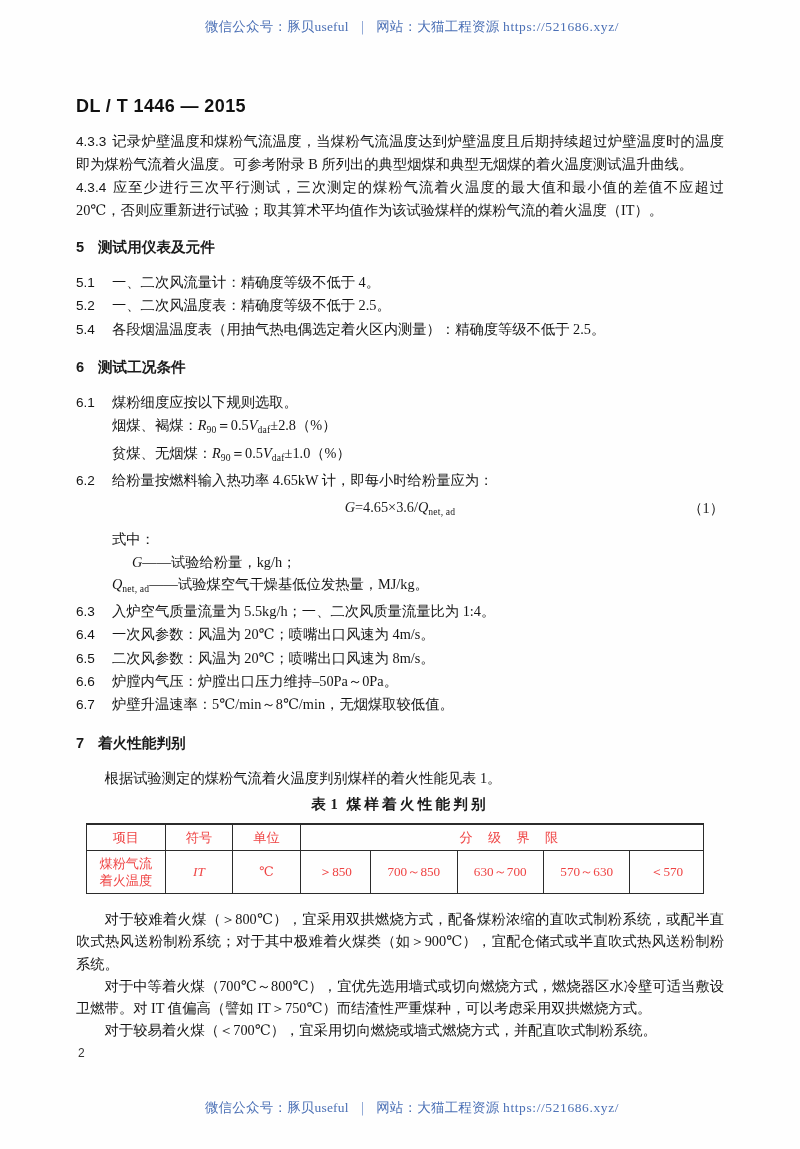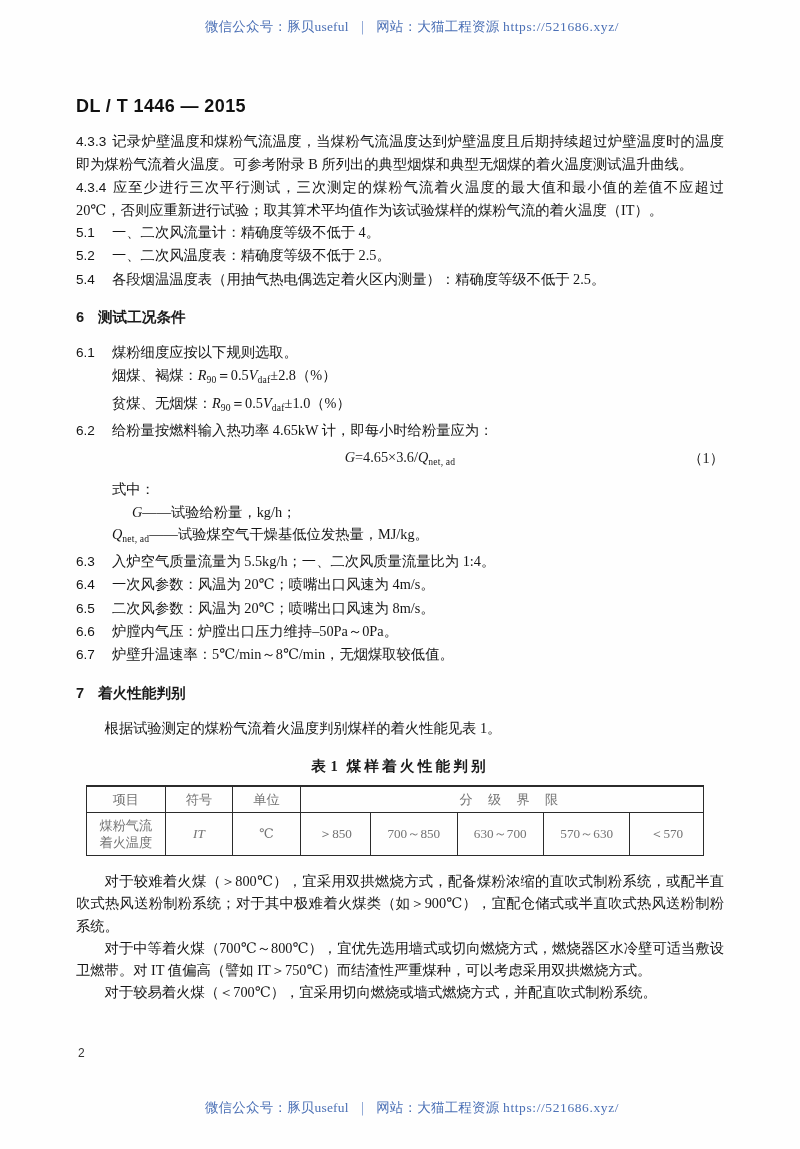--- a/index.html
+++ b/index.html
@@ -127,38 +127,38 @@
     right: 0;
     top: 0;
     font-size: 14.3px;
   }
 
   
   .table-caption {
     text-align: center;
     font-weight: bold;
     font-size: 14.6px;
-    margin: 18px 0 9px 0;
+    margin: 6px 0 9px 0;
     letter-spacing: 0.5px;
   }
   .table-caption .spaced { letter-spacing: 3.2px; }
 
   table.tbl {
     border-collapse: collapse;
     width: 618px;
     margin: 0 0 0 8px;
     font-size: 13.2px;
   }
   table.tbl td {
     border: 1px solid #2b2b2b;
     text-align: center;
     vertical-align: middle;
     padding: 4px 2px;
     line-height: 17px;
-    color: #737373;
+    color: #ef4444;
   }
   table.tbl tr.row-top td { border-top-width: 2px; }
   table.tbl tr.row-bottom td { border-bottom-width: 2px; }
   .tbl .wide-sp { letter-spacing: 6px; padding-left: 22px; }
 
   .tbl-outer {
     position: relative;
     width: 634px;
     margin-left: 2px;
   }
@@ -184,20 +184,21 @@
   </div>
 
   <div class="content">
 
     <div class="std-no">DL / T 1446 — 2015</div>
 
     <p class="clause"><span class="num">4.3.3</span><span>记录炉壁温度和煤粉气流温度，当煤粉气流温度达到炉壁温度且后期持续超过炉壁温度时的温度即为煤粉气流着火温度。可参考附录 B 所列出的典型烟煤和典型无烟煤的着火温度测试温升曲线。</span></p>
 
     <p class="clause"><span class="num">4.3.4</span><span>应至少进行三次平行测试，三次测定的煤粉气流着火温度的最大值和最小值的差值不应超过20℃，否则应重新进行试验；取其算术平均值作为该试验煤样的煤粉气流的着火温度（IT）。</span></p>
 
+    <div class="sec-head"><span class="num">5</span><span>测试用仪表及元件</span></div>
 
     <p class="clause"><span class="num">5.1</span><span>一、二次风流量计：精确度等级不低于 4。</span></p>
     <p class="clause"><span class="num">5.2</span><span>一、二次风温度表：精确度等级不低于 2.5。</span></p>
     <p class="clause"><span class="num">5.4</span><span>各段烟温温度表（用抽气热电偶选定着火区内测量）：精确度等级不低于 2.5。</span></p>
 
     <div class="sec-head"><span class="num">6</span><span>测试工况条件</span></div>
 
     <p class="clause"><span class="num">6.1</span><span>煤粉细度应按以下规则选取。</span></p>
 
     <div class="line indent1"><span>烟煤、褐煤：</span><span class="ital">R</span><span class="sub ital">90</span><span>＝0.5</span><span class="ital">V</span><span class="sub">daf</span><span>±2.8（%）</span></div>

